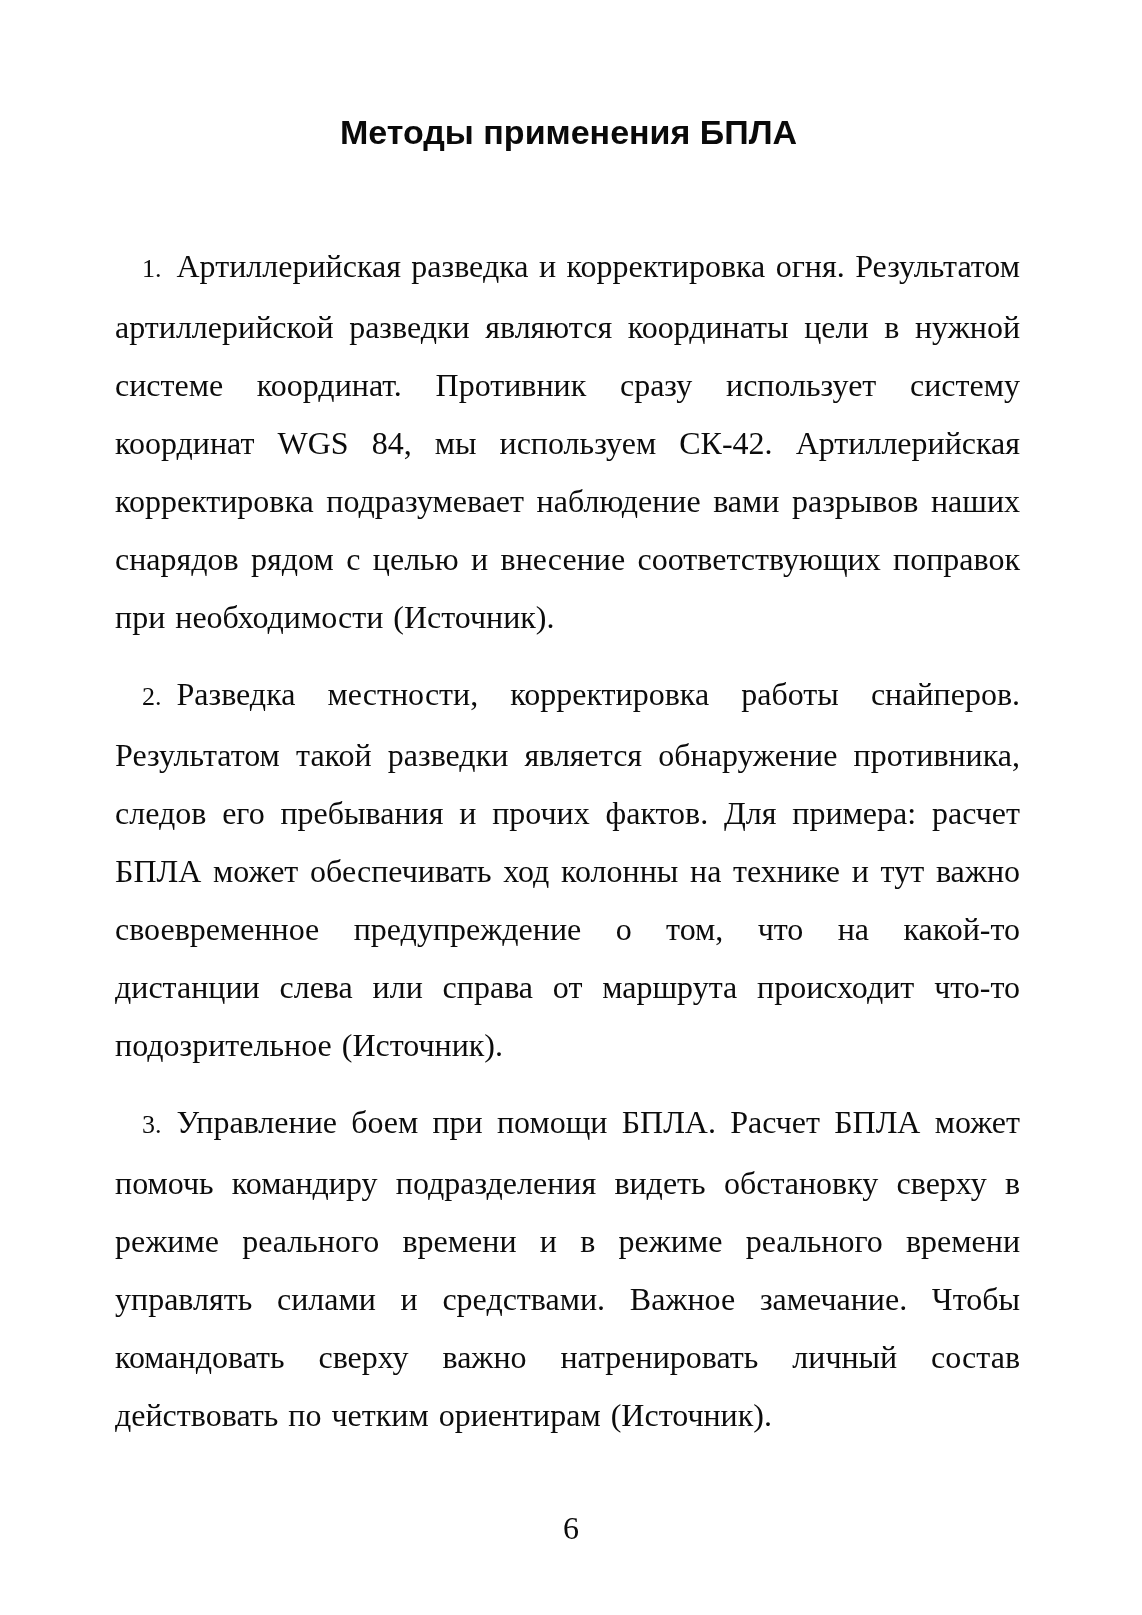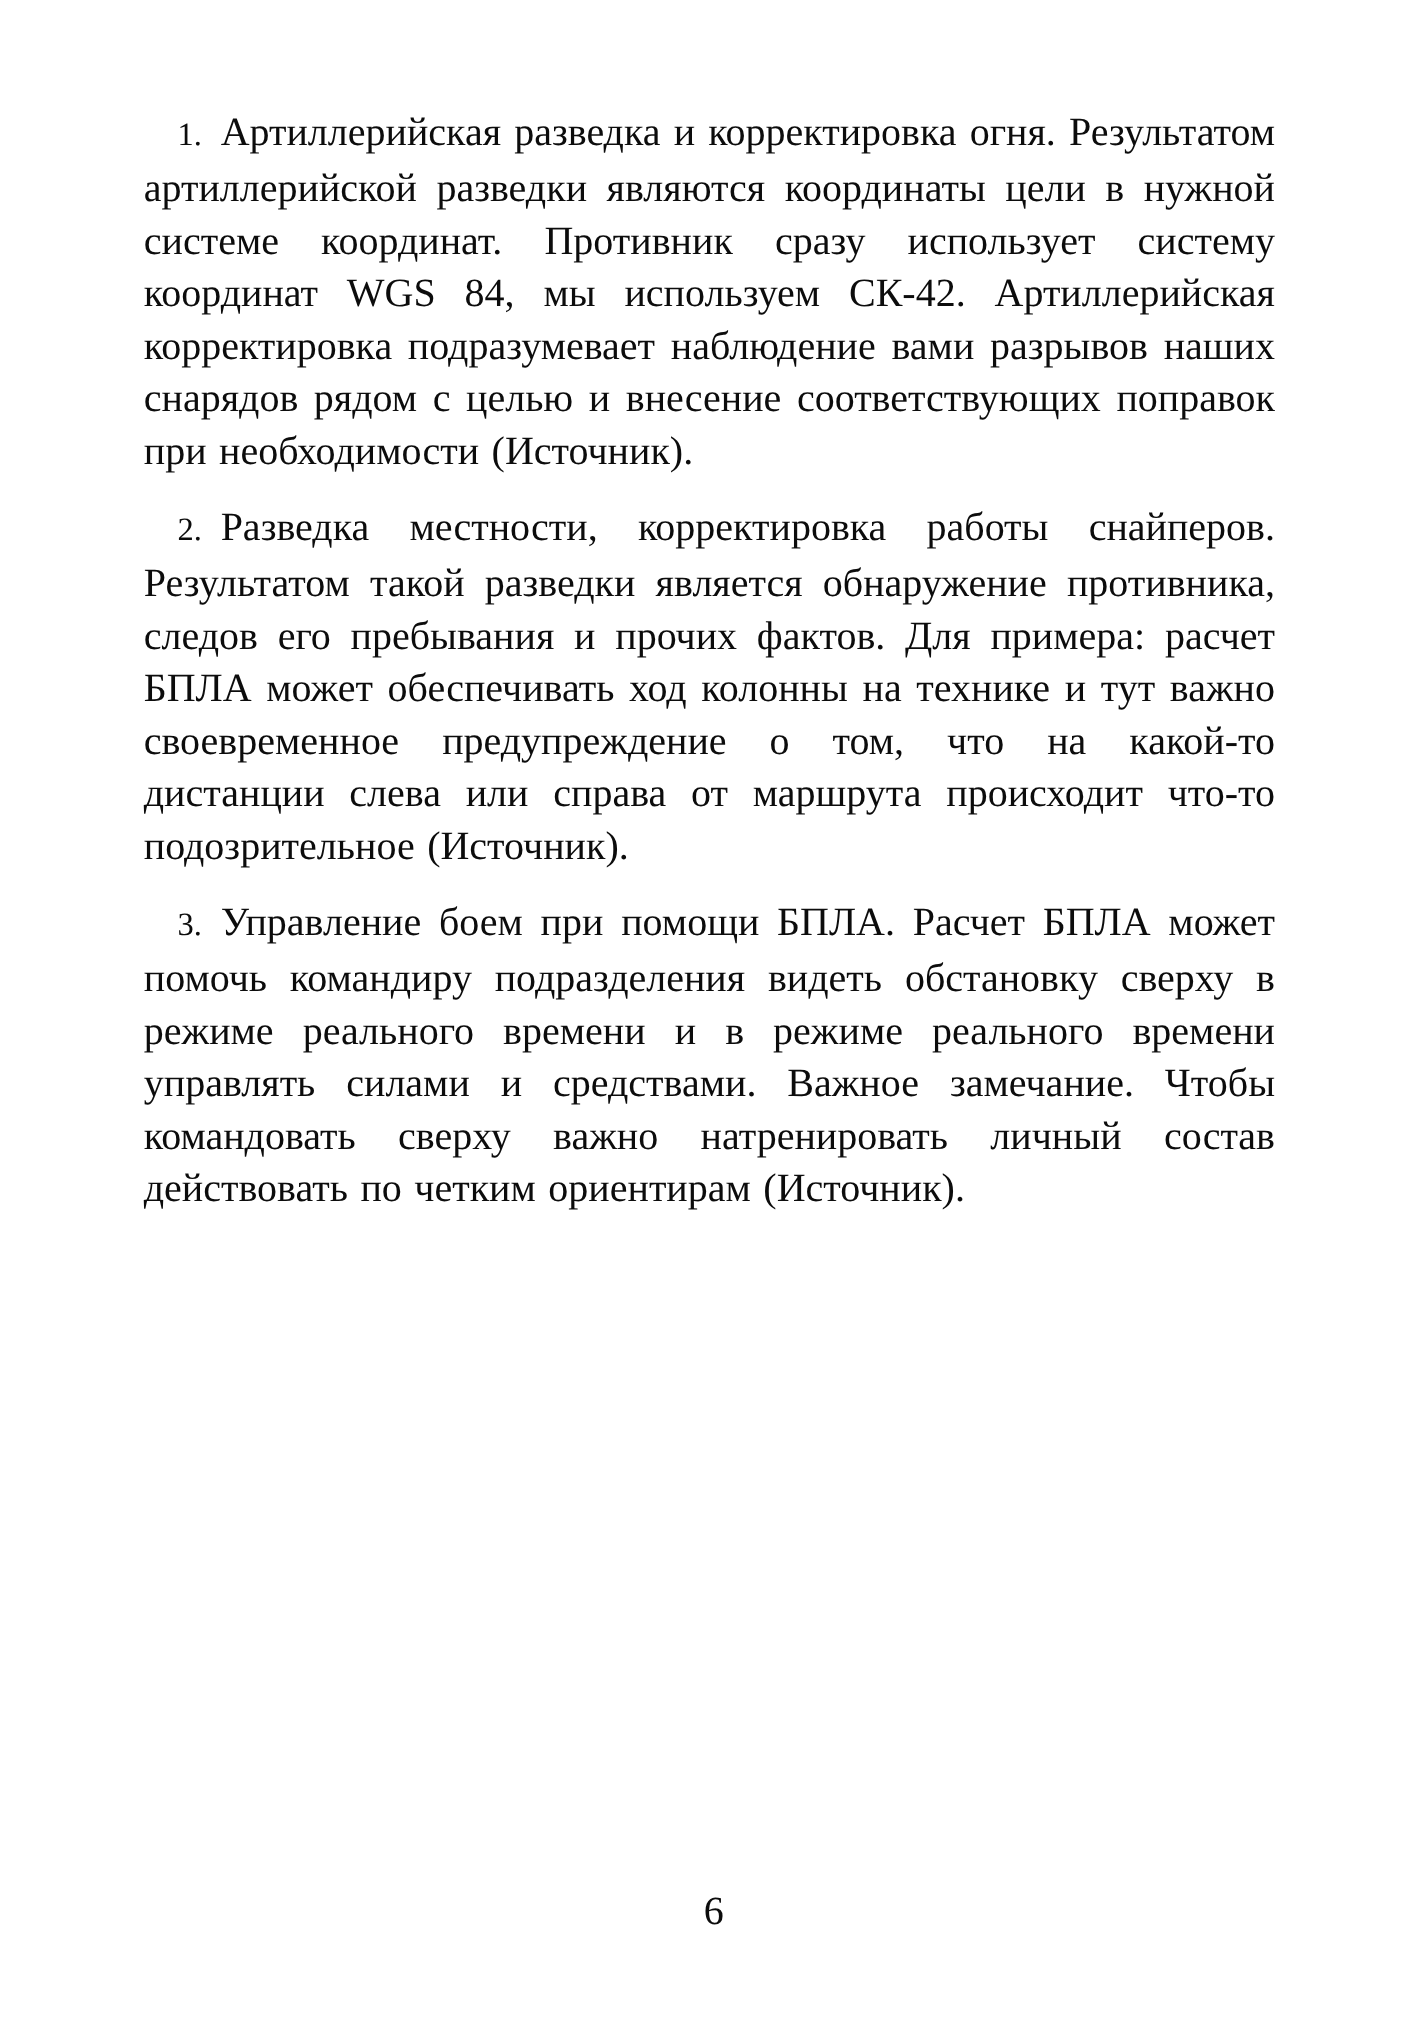--- a/index.html
+++ b/index.html
@@ -24,21 +24,21 @@
     font-weight: bold;
     font-size: 34px;
     line-height: 1.2;
     color: #0a0a0a;
   }
   .content {
     margin: 84px 122px 0 115px; 
   }
   .para {
     font-size: 32px;
-    line-height: 42px;
+    line-height: 58px;
     text-align: justify;
     text-indent: 27px;
     margin: 0 0 19px 0;
     word-spacing: 2px;
   }
   .para .num {
     font-size: 26px;
     padding-right: 15px;
   }
   .page-number {
@@ -49,20 +49,21 @@
     text-align: center;
     font-size: 32px;
     color: #0c0c0c;
   }
 </style>
 </head>
 <body>
 
 <div class="page">
 
+  <h1 class="doc-title">Методы применения БПЛА</h1>
 
   <div class="content">
 
     <p class="para"><span class="num">1.</span><span class="ptext">Артиллерийская разведка и корректировка огня. Результатом артиллерийской разведки являются координаты цели в нужной системе координат. Противник сразу использует систему координат WGS 84, мы используем СК-42. Артиллерийская корректировка подразумевает наблюдение вами разрывов наших снарядов рядом с целью и внесение соответствующих поправок при необходимости (Источник).</span></p>
 
     <p class="para"><span class="num">2.</span><span class="ptext">Разведка местности, корректировка работы снайперов. Результатом такой разведки является обнаружение противника, следов его пребывания и прочих фактов. Для примера: расчет БПЛА может обеспечивать ход колонны на технике и тут важно своевременное предупреждение о том, что на какой-то дистанции слева или справа от маршрута происходит что-то подозрительное (Источник).</span></p>
 
     <p class="para"><span class="num">3.</span><span class="ptext">Управление боем при помощи БПЛА. Расчет БПЛА может помочь командиру подразделения видеть обстановку сверху в режиме реального времени и в режиме реального времени управлять силами и средствами. Важное замечание. Чтобы командовать сверху важно натренировать личный состав действовать по четким ориентирам (Источник).</span></p>
 
   </div>

